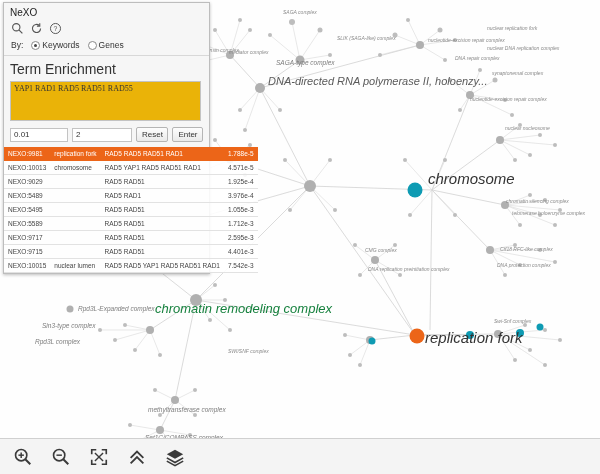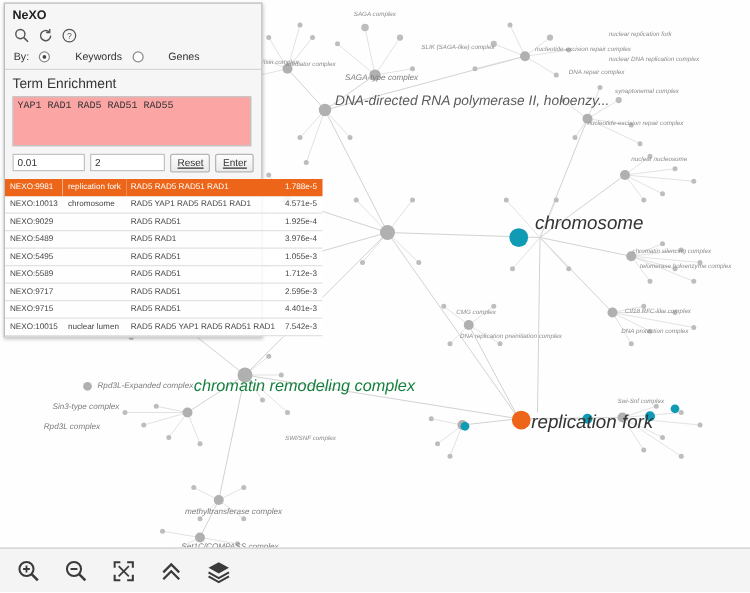--- a/index.html
+++ b/index.html
@@ -54,21 +54,21 @@
     width: 205px;
     background: #f6f6f6;
     border: 1px solid #bdbdbd;
     box-shadow: 0 1px 3px rgba(0,0,0,0.25);
     font-size: 9px;
     color: #333;
   }
   #nexo-title {
     padding: 4px 6px 2px 6px;
     font-size: 10px;
-    font-weight: bold;
+    font-weight: normal;
     color: #222;
   }
   .search-row {
     display: flex;
     align-items: center;
     padding: 0 5px 4px 5px;
     gap: 3px;
   }
   #search-input {
     flex: 1;
@@ -91,21 +91,21 @@
     cursor: pointer;
   }
   .by-row {
     display: flex;
     align-items: center;
     padding: 0 5px 5px 7px;
     gap: 8px;
     font-size: 8.5px;
     color: #333;
   }
-  .radio-wrap { display: flex; align-items: center; gap: 20px; }
+  .radio-wrap { display: flex; align-items: center; gap: 2px; }
   .radio {
     width: 9px; height: 9px;
     border-radius: 50%;
     border: 1px solid #8a8a8a;
     background: #fff;
     display: inline-block;
     position: relative;
     box-sizing: border-box;
   }
   .radio.checked::after {
@@ -115,39 +115,40 @@
     width: 3px; height: 3px;
     border-radius: 50%;
     background: #444;
   }
   .section-sep {
     border-top: 1px solid #d8d8d8;
     margin: 0;
   }
   #term-enrichment-title {
     padding: 5px 6px 4px 6px;
-    font-size: 11px;
+    font-size: 14px;
     color: #333;
   }
   #gene-textarea {
     display: block;
     margin: 0 6px 6px 6px;
     width: 191px;
     height: 40px;
     border: 1px solid #c3c3c3;
-    background: #fca5a5;
+    background: #eab308;
     font-size: 8px;
     color: #333;
     padding: 2px 3px;
     box-sizing: border-box;
     resize: none;
-    font-family: Liberation Mono, monospace;
+    font-family: Liberation Serif, serif;
   }
   .params-row {
     display: flex;
+    align-items: center;
     padding: 0 6px 5px 6px;
     gap: 4px;
   }
   .param-input {
     height: 14px;
     border: 1px solid #c3c3c3;
     background: #fff;
     font-size: 8px;
     color: #333;
     padding: 0 3px;
@@ -160,21 +161,20 @@
     height: 15px;
     min-width: 30px;
     border: 1px solid #b5b5b5;
     border-radius: 2px;
     background: linear-gradient(#fdfdfd, #eaeaea);
     font-size: 8px;
     color: #333;
     cursor: pointer;
     padding: 0 5px;
     font-family: "Liberation Sans", sans-serif;
-    text-decoration: underline;
   }
   #results-table {
     width: 100%;
     border-collapse: collapse;
     font-size: 6.5px;
     color: #444;
     background: rgba(255,255,255,0.88);
   }
   #results-table td {
     padding: 3px 4px;

